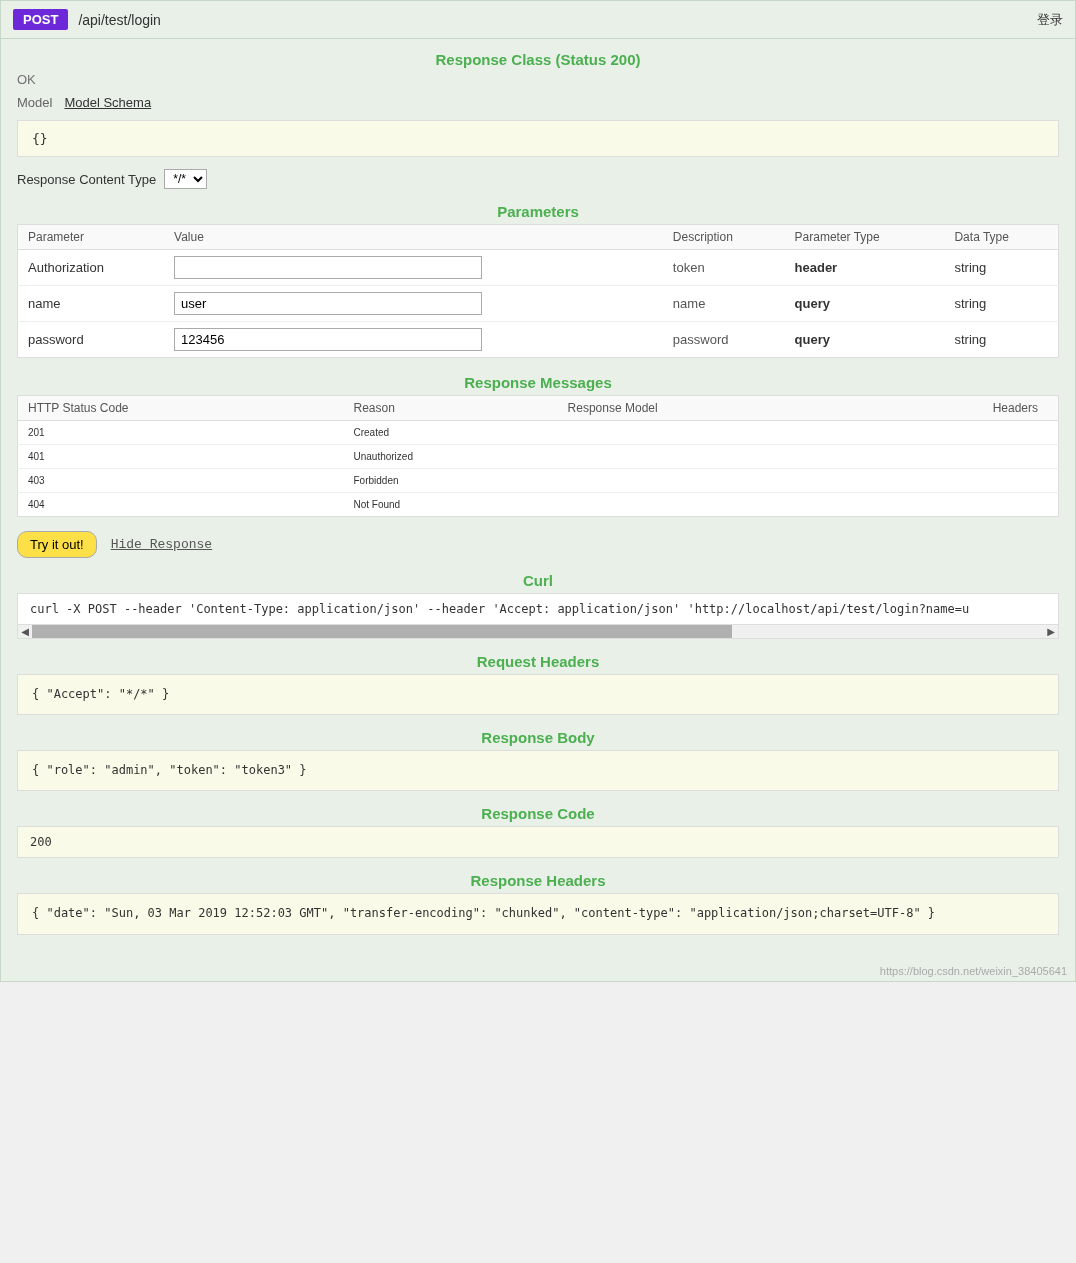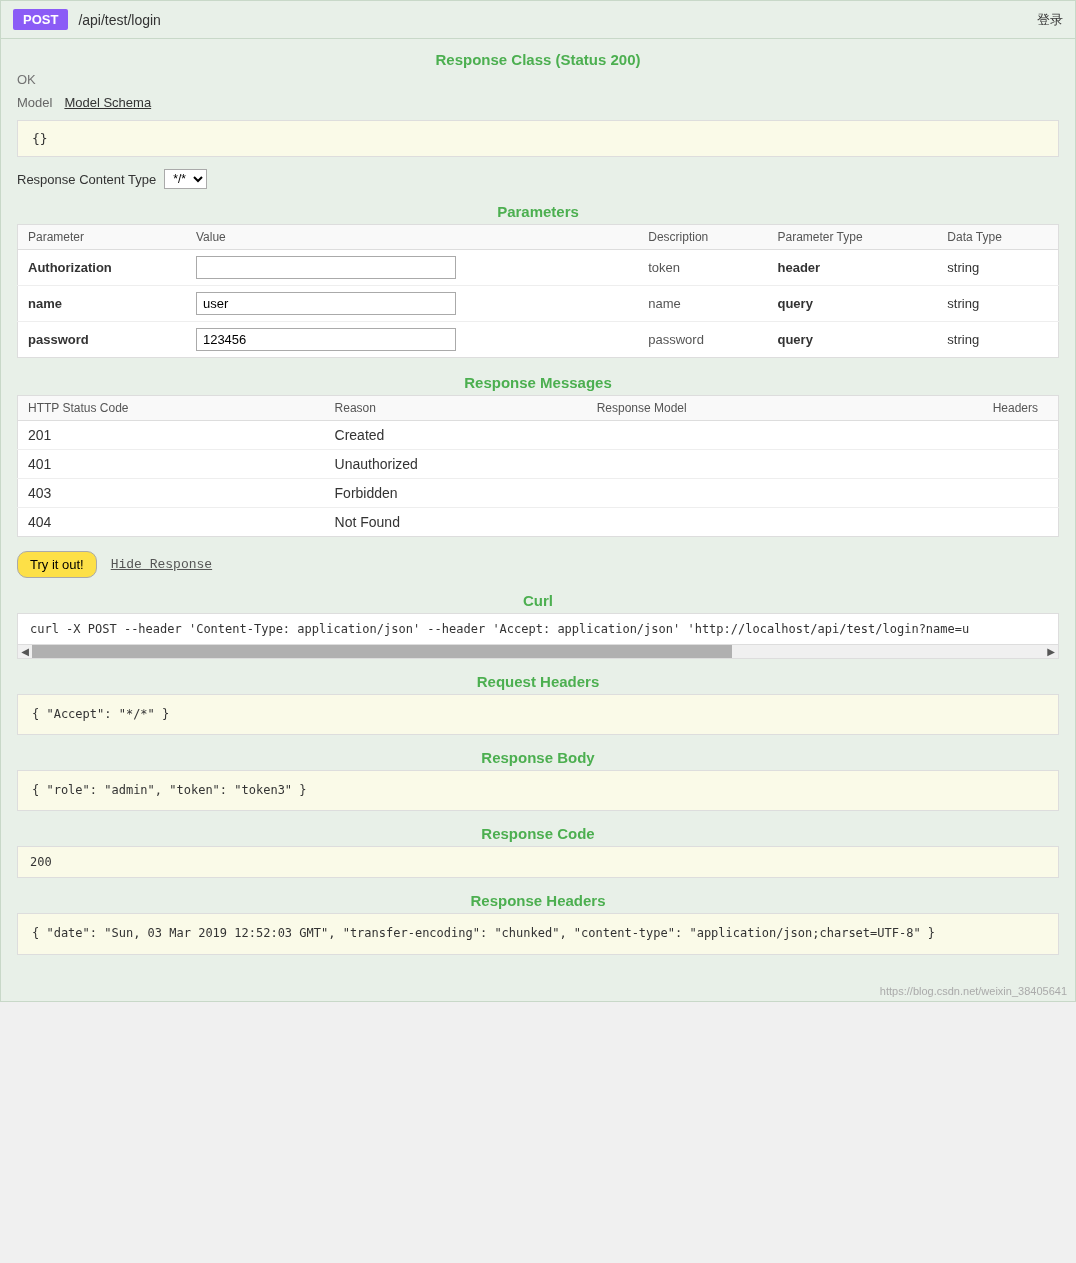--- a/index.html
+++ b/index.html
@@ -21,21 +21,21 @@
       background: #e8f0e8;
       border-bottom: 1px solid #c8d8c8;
       justify-content: space-between;
     }
     .header-left {
       display: flex;
       align-items: center;
       gap: 10px;
     }
     .method-badge {
-      background: #8b5cf6;
+      background: #6d28d9;
       color: white;
       padding: 3px 10px;
       font-weight: bold;
       font-size: 13px;
       border-radius: 2px;
     }
     .endpoint-path {
       font-size: 14px;
       color: #333;
     }
@@ -113,26 +113,26 @@
     }
     .params-table td {
       padding: 6px 10px;
       border-bottom: 1px solid #eee;
       vertical-align: middle;
     }
     .params-table tr:last-child td {
       border-bottom: none;
     }
     .param-name {
-      font-weight: bold;
+      font-weight: normal;
       font-size: 13px;
       white-space: nowrap;
     }
     .param-input {
-      width: 260px;
+      width: 308px;
       border: 1px solid #aaa;
       padding: 3px 6px;
       font-size: 13px;
     }
     .param-desc {
       color: #555;
       font-size: 13px;
     }
     .param-type {
       font-size: 13px;
@@ -155,21 +155,21 @@
       padding: 5px 10px;
       font-size: 12px;
       font-weight: normal;
       color: #555;
       border-bottom: 1px solid #ddd;
       background: #f9f9f9;
     }
     .response-table td {
       padding: 6px 10px;
       border-bottom: 1px solid #eee;
-      font-size: 14px;
+      font-size: 10px;
     }
     .response-table tr:last-child td {
       border-bottom: none;
     }
     .try-it-row {
       display: flex;
       align-items: center;
       gap: 14px;
       margin-bottom: 14px;
     }

